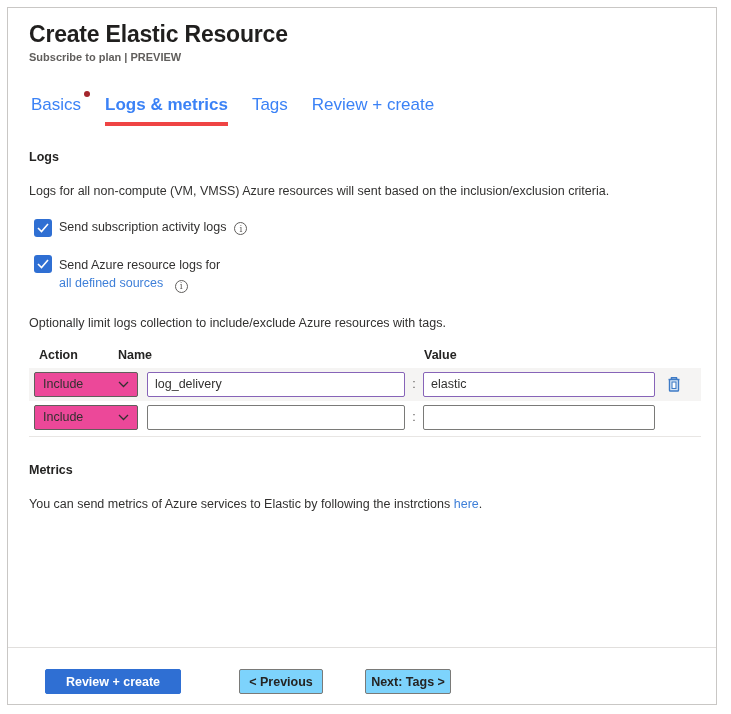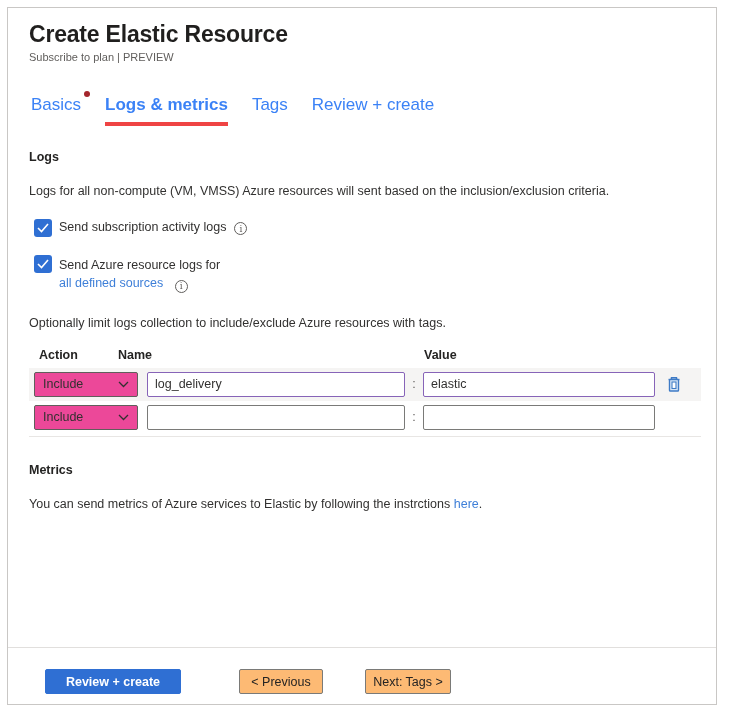--- a/index.html
+++ b/index.html
@@ -3,21 +3,21 @@
 <meta charset="utf-8">
 <style>
   * { margin:0; padding:0; box-sizing:border-box; }
   html,body { width:731px; height:714px; background:#ffffff;
     font-family:"Liberation Sans", sans-serif; color:#323130; }
   .card { position:absolute; left:7px; top:7px; width:710px; height:698px;
     background:#fff; border:1px solid #c9c7c5; }
   .content { padding:13px 21px 0 21px; }
 
   .page-title { font-size:23px; font-weight:bold; color:#201f1e; letter-spacing:-0.2px; }
-  .page-subtitle { font-size:11px; color:#605e5c; margin-top:3px; }
+  .page-subtitle { font-size:11px; color:#605e5c; margin-top:3px;font-weight:bold; }
 
   .tabs { display:flex; margin-top:32px; padding-left:2px; }
   .tab { font-size:17px; color:#3b82f6; margin-right:24px; padding-bottom:7px;
     position:relative; cursor:pointer; white-space:nowrap; }
   .tab.active { font-weight:bold; border-bottom:4px solid #ef4444; }
   .error-dot { position:absolute; top:-4px; right:-9px; width:6px; height:6px;
     border-radius:50%; background:#a4262c; }
 
   .section-title { font-size:12.5px; font-weight:bold; color:#252423; margin-top:24px; }
   .para { font-size:12.5px; color:#323130; margin-top:20px; }
@@ -53,21 +53,21 @@
     cursor:pointer; display:flex; align-items:center; justify-content:center; }
   .trash-spacer { margin-left:9px; width:20px; }
   .table-underline { width:672px; border-bottom:1px solid #e8e6e4; margin-top:2px; }
 
   .footer-divider { position:absolute; left:0; right:0; top:639px; border-top:1px solid #e1dfdd; }
   .footer { position:absolute; left:37px; top:661px; display:flex; align-items:center; }
   .btn { height:25px; font-size:12.5px; border-radius:2px; cursor:pointer;
     font-family:"Liberation Sans", sans-serif; }
   .btn-primary { width:136px; background:#2f6fd3; color:#fff; border:1px solid #2f6fd3;
     font-weight:bold; }
-  .btn-secondary { background:#fdba74; color:#252423; border:1px solid #7a7a78; font-weight:normal; }
+  .btn-secondary { background:#7dd3fc; color:#252423; border:1px solid #7a7a78; font-weight:bold; }
   .btn-prev { width:84px; margin-left:58px; }
   .btn-next { width:86px; margin-left:42px; }
 </style>
 </head>
 <body>
 
 <div class="card">
   <div class="content">
 
     <div class="page-title">Create Elastic Resource</div>

